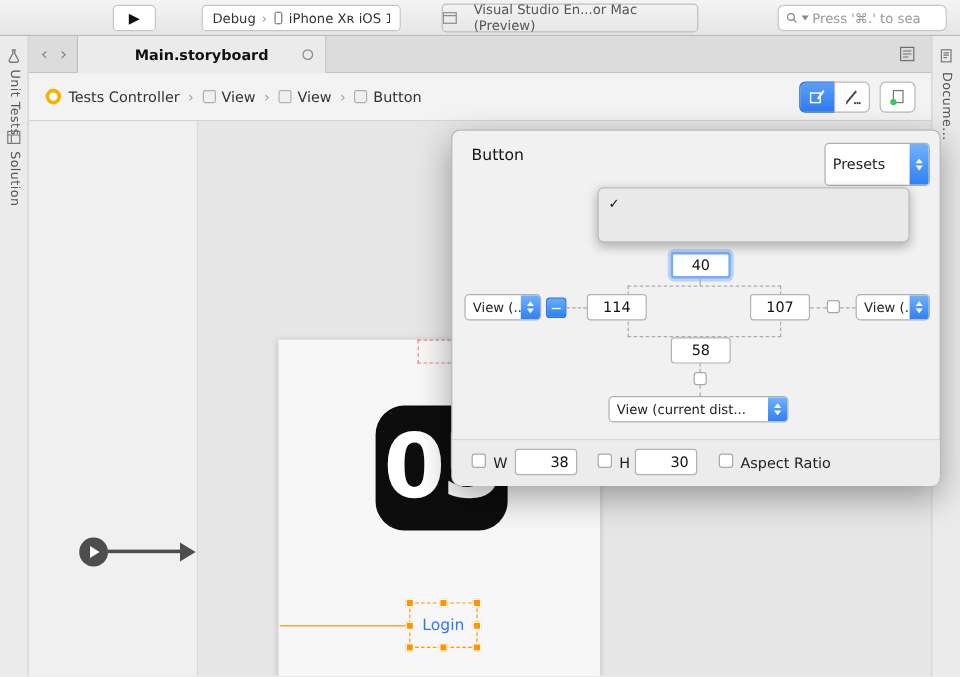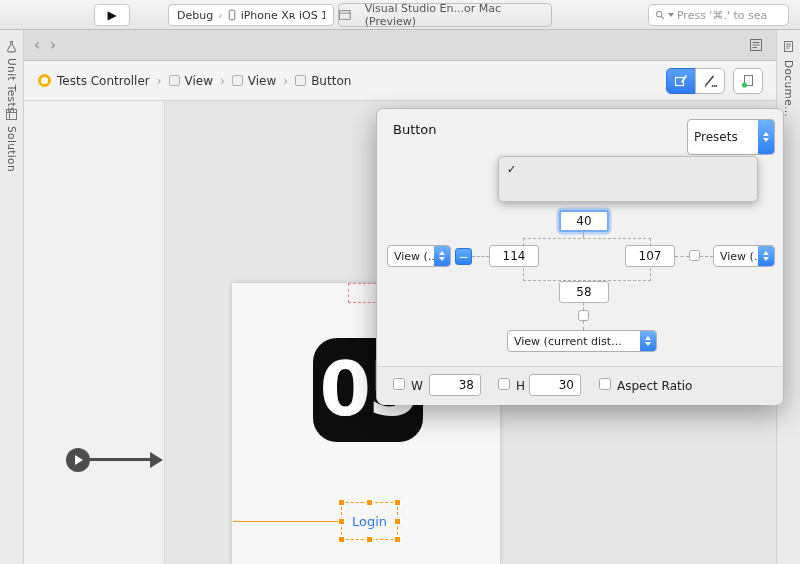--- a/index.html
+++ b/index.html
@@ -6,21 +6,21 @@
   body { width:800px; height:564px; font-family:"DejaVu Sans","Liberation Sans",sans-serif; font-size:12px; color:#222; }
   #app { position:relative; width:800px; height:564px; background:#ececec; overflow:hidden; }
   .abs { position:absolute; }
 
   
   #toolbar { position:absolute; left:0; top:0; width:800px; height:30px;
     background:linear-gradient(#f4f4f4,#e6e6e6); border-bottom:1px solid #bdbdbd; }
   .tb-ctl { position:absolute; top:4px; height:22px; background:#fff; border:1px solid #c6c6c6;
     border-radius:4px; display:flex; align-items:center; font-size:11px; color:#333;justify-content:space-between; }
   .chev { color:#999; margin:0 5px; font-size:11px; }
-  #title-box { position:absolute; left:338px; top:3px; width:214px; height:24px; border:1px solid #c0c0c0;
+  #title-box { position:absolute; left:368px; top:3px; width:214px; height:24px; border:1px solid #c0c0c0;
     border-radius:4px; display:flex; align-items:center; justify-content:center; gap:14px; font-size:11px; color:#555; }
   #search-box { position:absolute; left:648px; top:4px; width:141px; height:22px; background:#fff;
     border:1px solid #c6c6c6; border-radius:5px; display:flex; align-items:center; padding:0 6px; gap:3px; }
   #search-box input { border:none; outline:none; background:transparent; font-size:11px; width:100%;
     font-family:inherit; color:#555; }
   #search-box input::placeholder { color:#9a9a9a; }
   .caret-dn { width:0; height:0; border-left:3px solid transparent; border-right:3px solid transparent;
     border-top:4px solid #8a8a8a; }
 
   
@@ -154,20 +154,24 @@
         <rect x="2.5" y="1.5" width="8" height="10" fill="none" stroke="#787878"></rect>
         <path d="M4.2 4h4.6 M4.2 6h4.6 M4.2 8h3" stroke="#787878"></path>
       </svg>
     </div>
     <div class="vtext abs" style="left:6px; top:30px;">Docume...</div>
   </div>
 
   <div id="tabbar">
     <span class="nav-chev" style="left:10px;">‹</span>
     <span class="nav-chev" style="left:26px;">›</span>
+    <div class="tab" id="tab-main">
+      <span>Main.storyboard</span>
+      <span class="mod-circle"></span>
+    </div>
     <div class="abs" style="left:724px; top:7px;">
       <svg width="16" height="16" viewBox="0 0 16 16">
         <rect x="2.5" y="2.5" width="11" height="11" fill="none" stroke="#6f6f6f"></rect>
         <path d="M4.5 5.5h7 M4.5 8h7 M4.5 10.5h4.5" stroke="#6f6f6f"></path>
       </svg>
     </div>
   </div>
 
   <div id="breadcrumb">
     <span class="vc-badge"></span>

